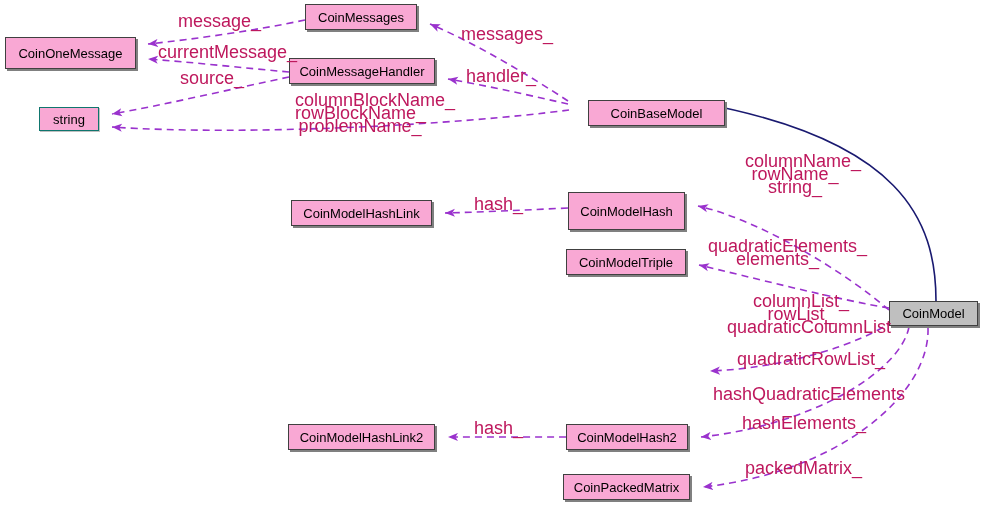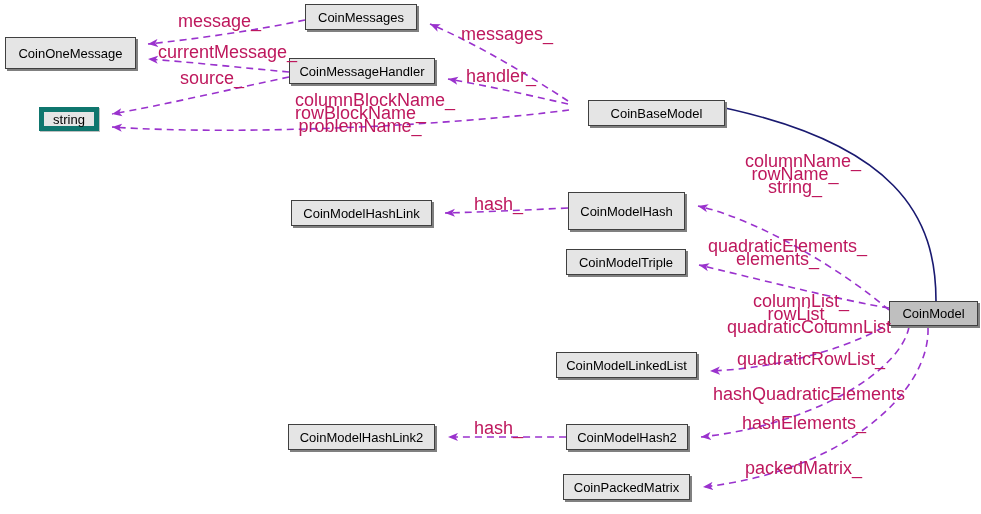--- a/index.html
+++ b/index.html
@@ -21,38 +21,38 @@
     position: absolute;
     left: 0;
     top: 0;
     width: 981px;
     height: 514px;
     pointer-events: none;
   }
   .node {
     position: absolute;
     box-sizing: border-box;
-    background: #e5e5e5;
+    background: #f9a8d4;
     border: 1px solid #404040;
     box-shadow: 2px 2px 0 0 #808080;
     display: flex;
     align-items: center;
     justify-content: center;
     font-size: 13px;
     color: #000000;
     line-height: 1;
     white-space: nowrap;
     z-index: 3;
   }
   .node.highlight {
     background: #bfbfbf;
     border: 1px solid #404040;
   }
   .node.external {
-    border: 5px solid #0f766e;
+    border: 1px solid #0f766e;
     box-shadow: 1px 1px 0 0 #c0c0c0;
   }
   .node .node-label {
     padding: 0 6px;
   }
   .edge-label {
     position: absolute;
     font-size: 18px;
     color: #be185d;
     line-height: 13px;
@@ -123,23 +123,20 @@
   </div>
 
   <div class="node" style="left:568px; top:192px; width:117px; height:38px;">
     <span class="node-label">CoinModelHash</span>
   </div>
 
   <div class="node" style="left:566px; top:249px; width:120px; height:26px;">
     <span class="node-label">CoinModelTriple</span>
   </div>
 
-  <div class="node" style="left:556px; top:352px; width:141px; height:26px;">
-    <span class="node-label">CoinModelLinkedList</span>
-  </div>
 
   <div class="node" style="left:288px; top:424px; width:147px; height:26px;">
     <span class="node-label">CoinModelHashLink2</span>
   </div>
 
   <div class="node" style="left:566px; top:424px; width:122px; height:26px;">
     <span class="node-label">CoinModelHash2</span>
   </div>
 
   <div class="node" style="left:563px; top:474px; width:127px; height:26px;">

